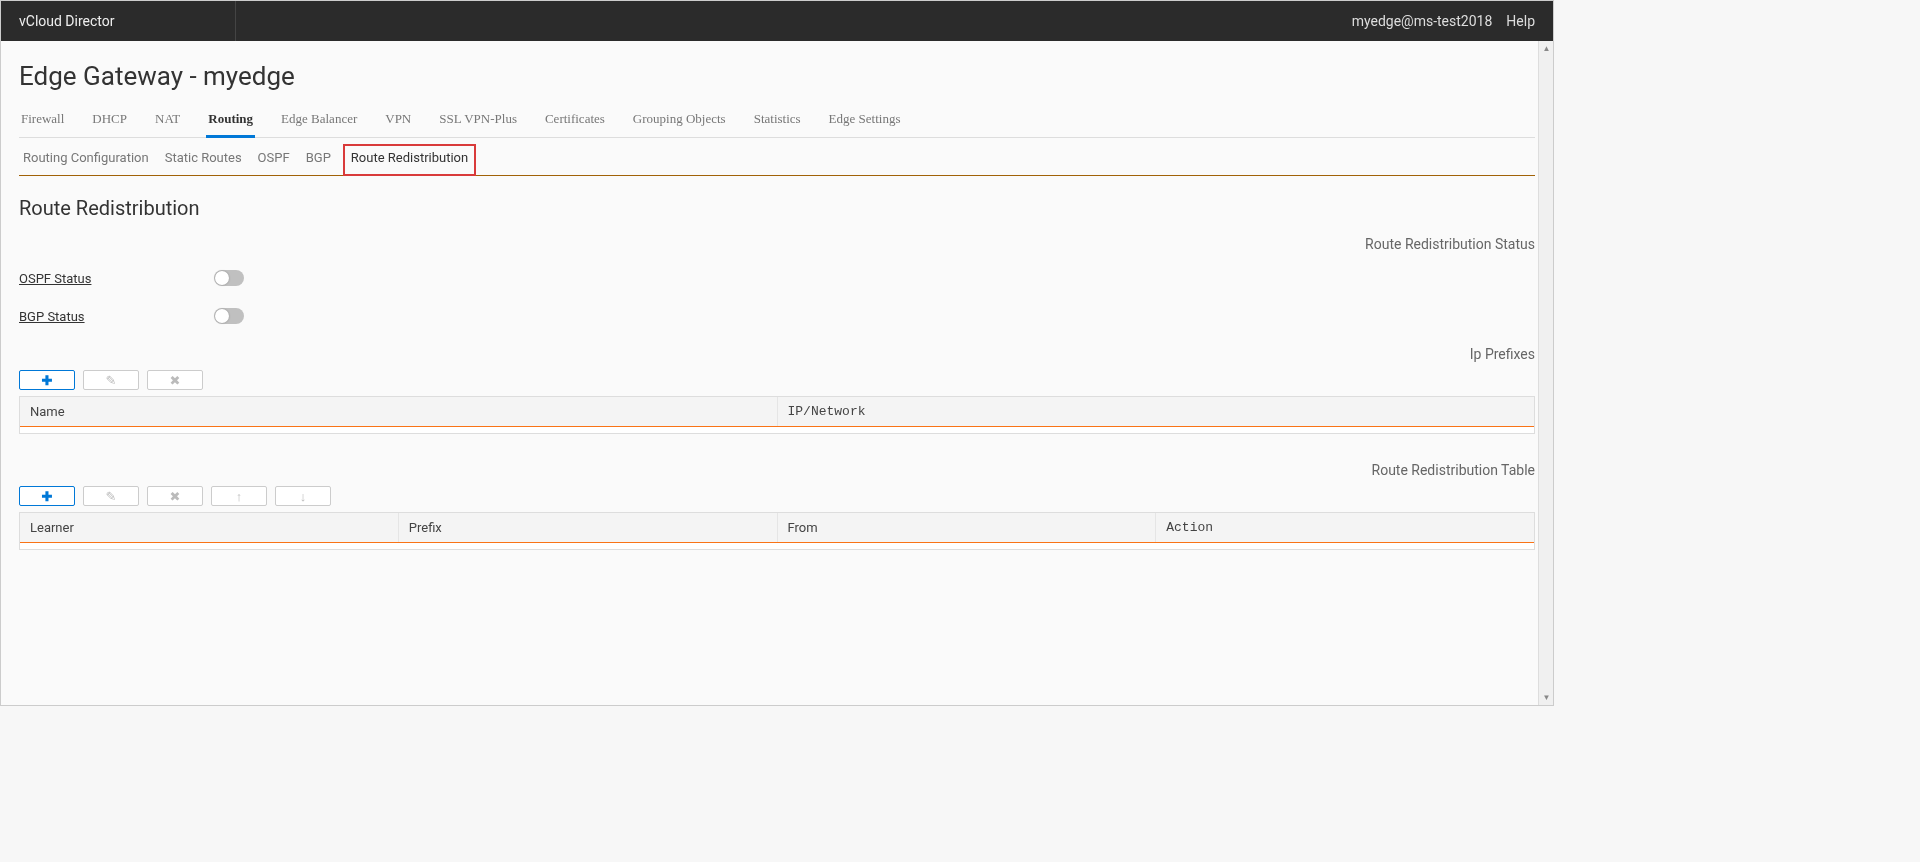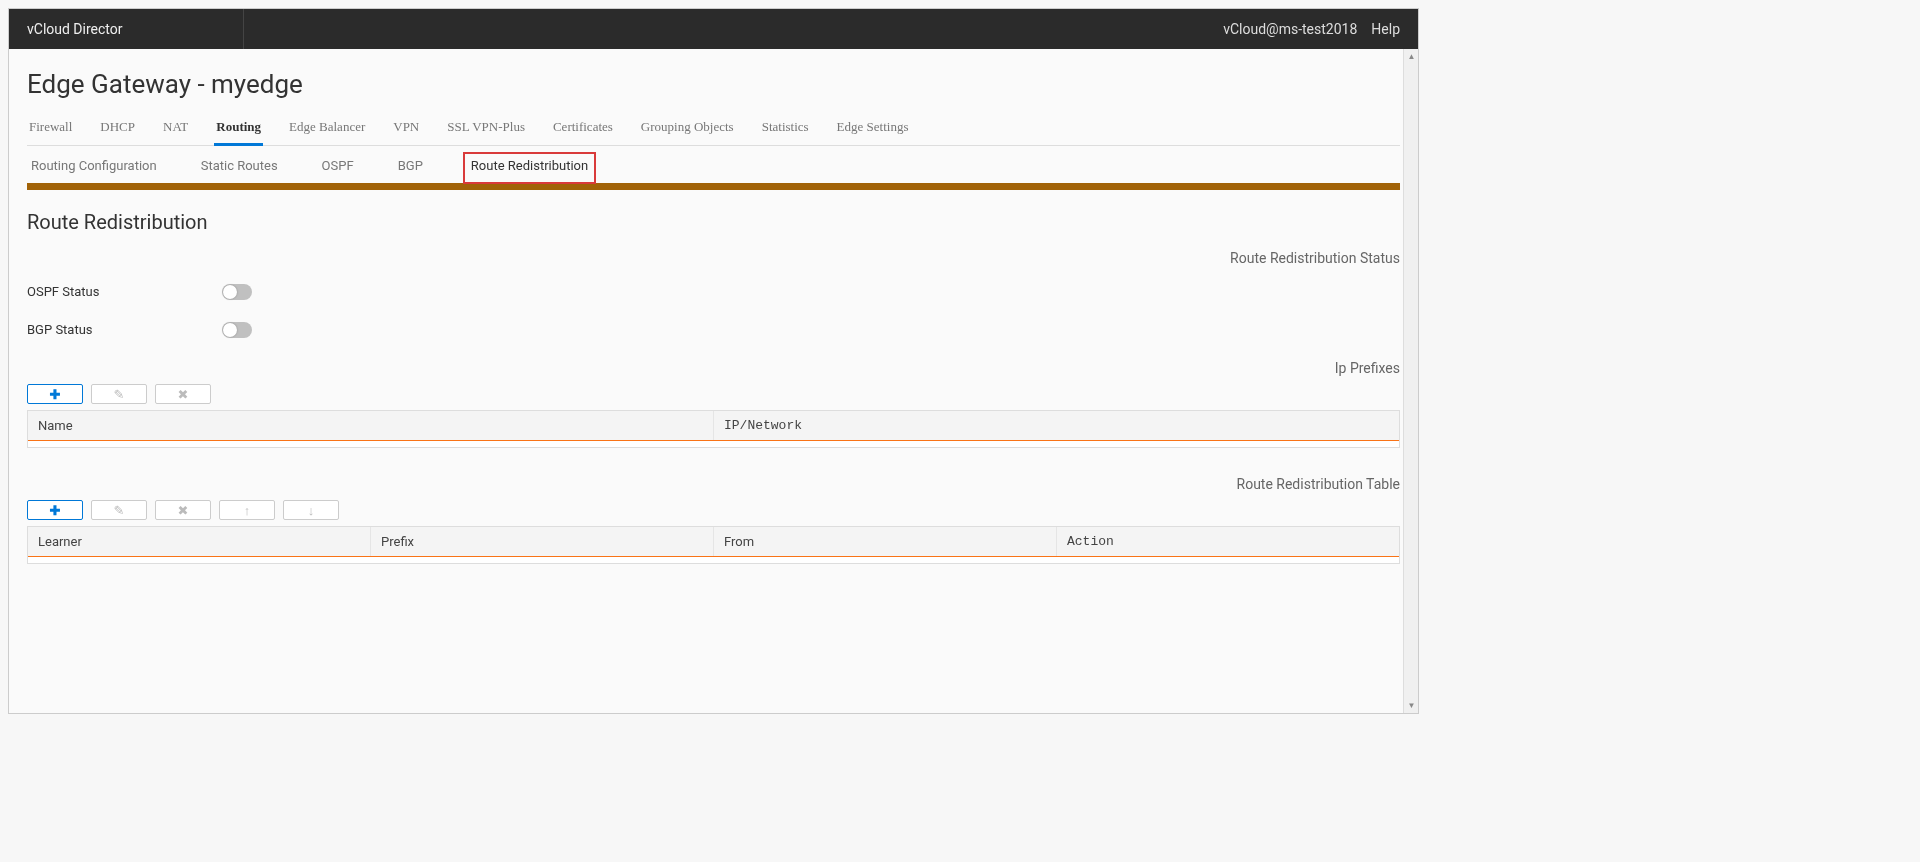--- a/index.html
+++ b/index.html
@@ -3,25 +3,25 @@
 <meta charset="utf-8">
 <style>
   * { box-sizing: border-box; margin: 0; padding: 0; }
   body {
     font-family: -apple-system, BlinkMacSystemFont, "Segoe UI", Roboto, "Helvetica Neue", Arial, sans-serif;
     background: #f7f7f7;
     color: #333;
     font-size: 13px;
   }
   .window {
-    width: 1411px;
+    width: 1554px;
     height: 706px;
     border: 1px solid #ccc;
     background: #fafafa;
-    margin: 8px;
+    margin: 0;
     position: relative;
     overflow: hidden;
   }
   .topbar {
     background: #2b2b2b;
     height: 40px;
     display: flex;
     align-items: center;
     justify-content: space-between;
     padding: 0 18px;
@@ -75,22 +75,22 @@
   }
   .tab.active::after {
     content: "";
     position: absolute;
     left: 0; right: 0; bottom: -1px;
     height: 3px;
     background: #0078d7;
   }
   .subtabrow {
     display: flex;
-    gap: 36px;
-    border-bottom: 7px solid #a16207;
+    gap: 8px;
+    border-bottom: 1px solid #a16207;
     padding-top: 6px;
   }
   .subtab {
     padding: 6px 4px 10px 4px;
     color: #777;
     font-size: 13px;
     cursor: pointer;
   }
   .subtab.active {
     color: #333;
@@ -105,21 +105,23 @@
     margin: 20px 0 16px 0;
   }
   .subsection-title {
     font-size: 14px;
     color: #666;
     margin: 10px 0 18px 0;
     text-align: right;
   }
   .toggle-row {
     display: flex;
+    align-items: center;
     margin-bottom: 22px;
+    text-decoration: underline;
   }
   .toggle-label {
     width: 195px;
     font-size: 13px;
     color: #333;
   }
   .toggle {
     width: 30px;
     height: 16px;
     background: #c0c0c0;
@@ -205,21 +207,21 @@
   .scrollbar-arrow.down { bottom: 0; }
 </style>
 </head>
 <body>
 
 <div class="window">
 
   <div class="topbar">
     <div class="topbar-left">vCloud Director</div>
     <div class="topbar-right">
-      <span>vCloud@ms-test2018</span>
+      <span>myedge@ms-test2018</span>
       <span>Help</span>
     </div>
   </div>
 
   <div class="content-scroll">
     <div class="content">
 
       <h1 class="page-title">Edge Gateway - myedge</h1>
 
       <div class="tabrow">

